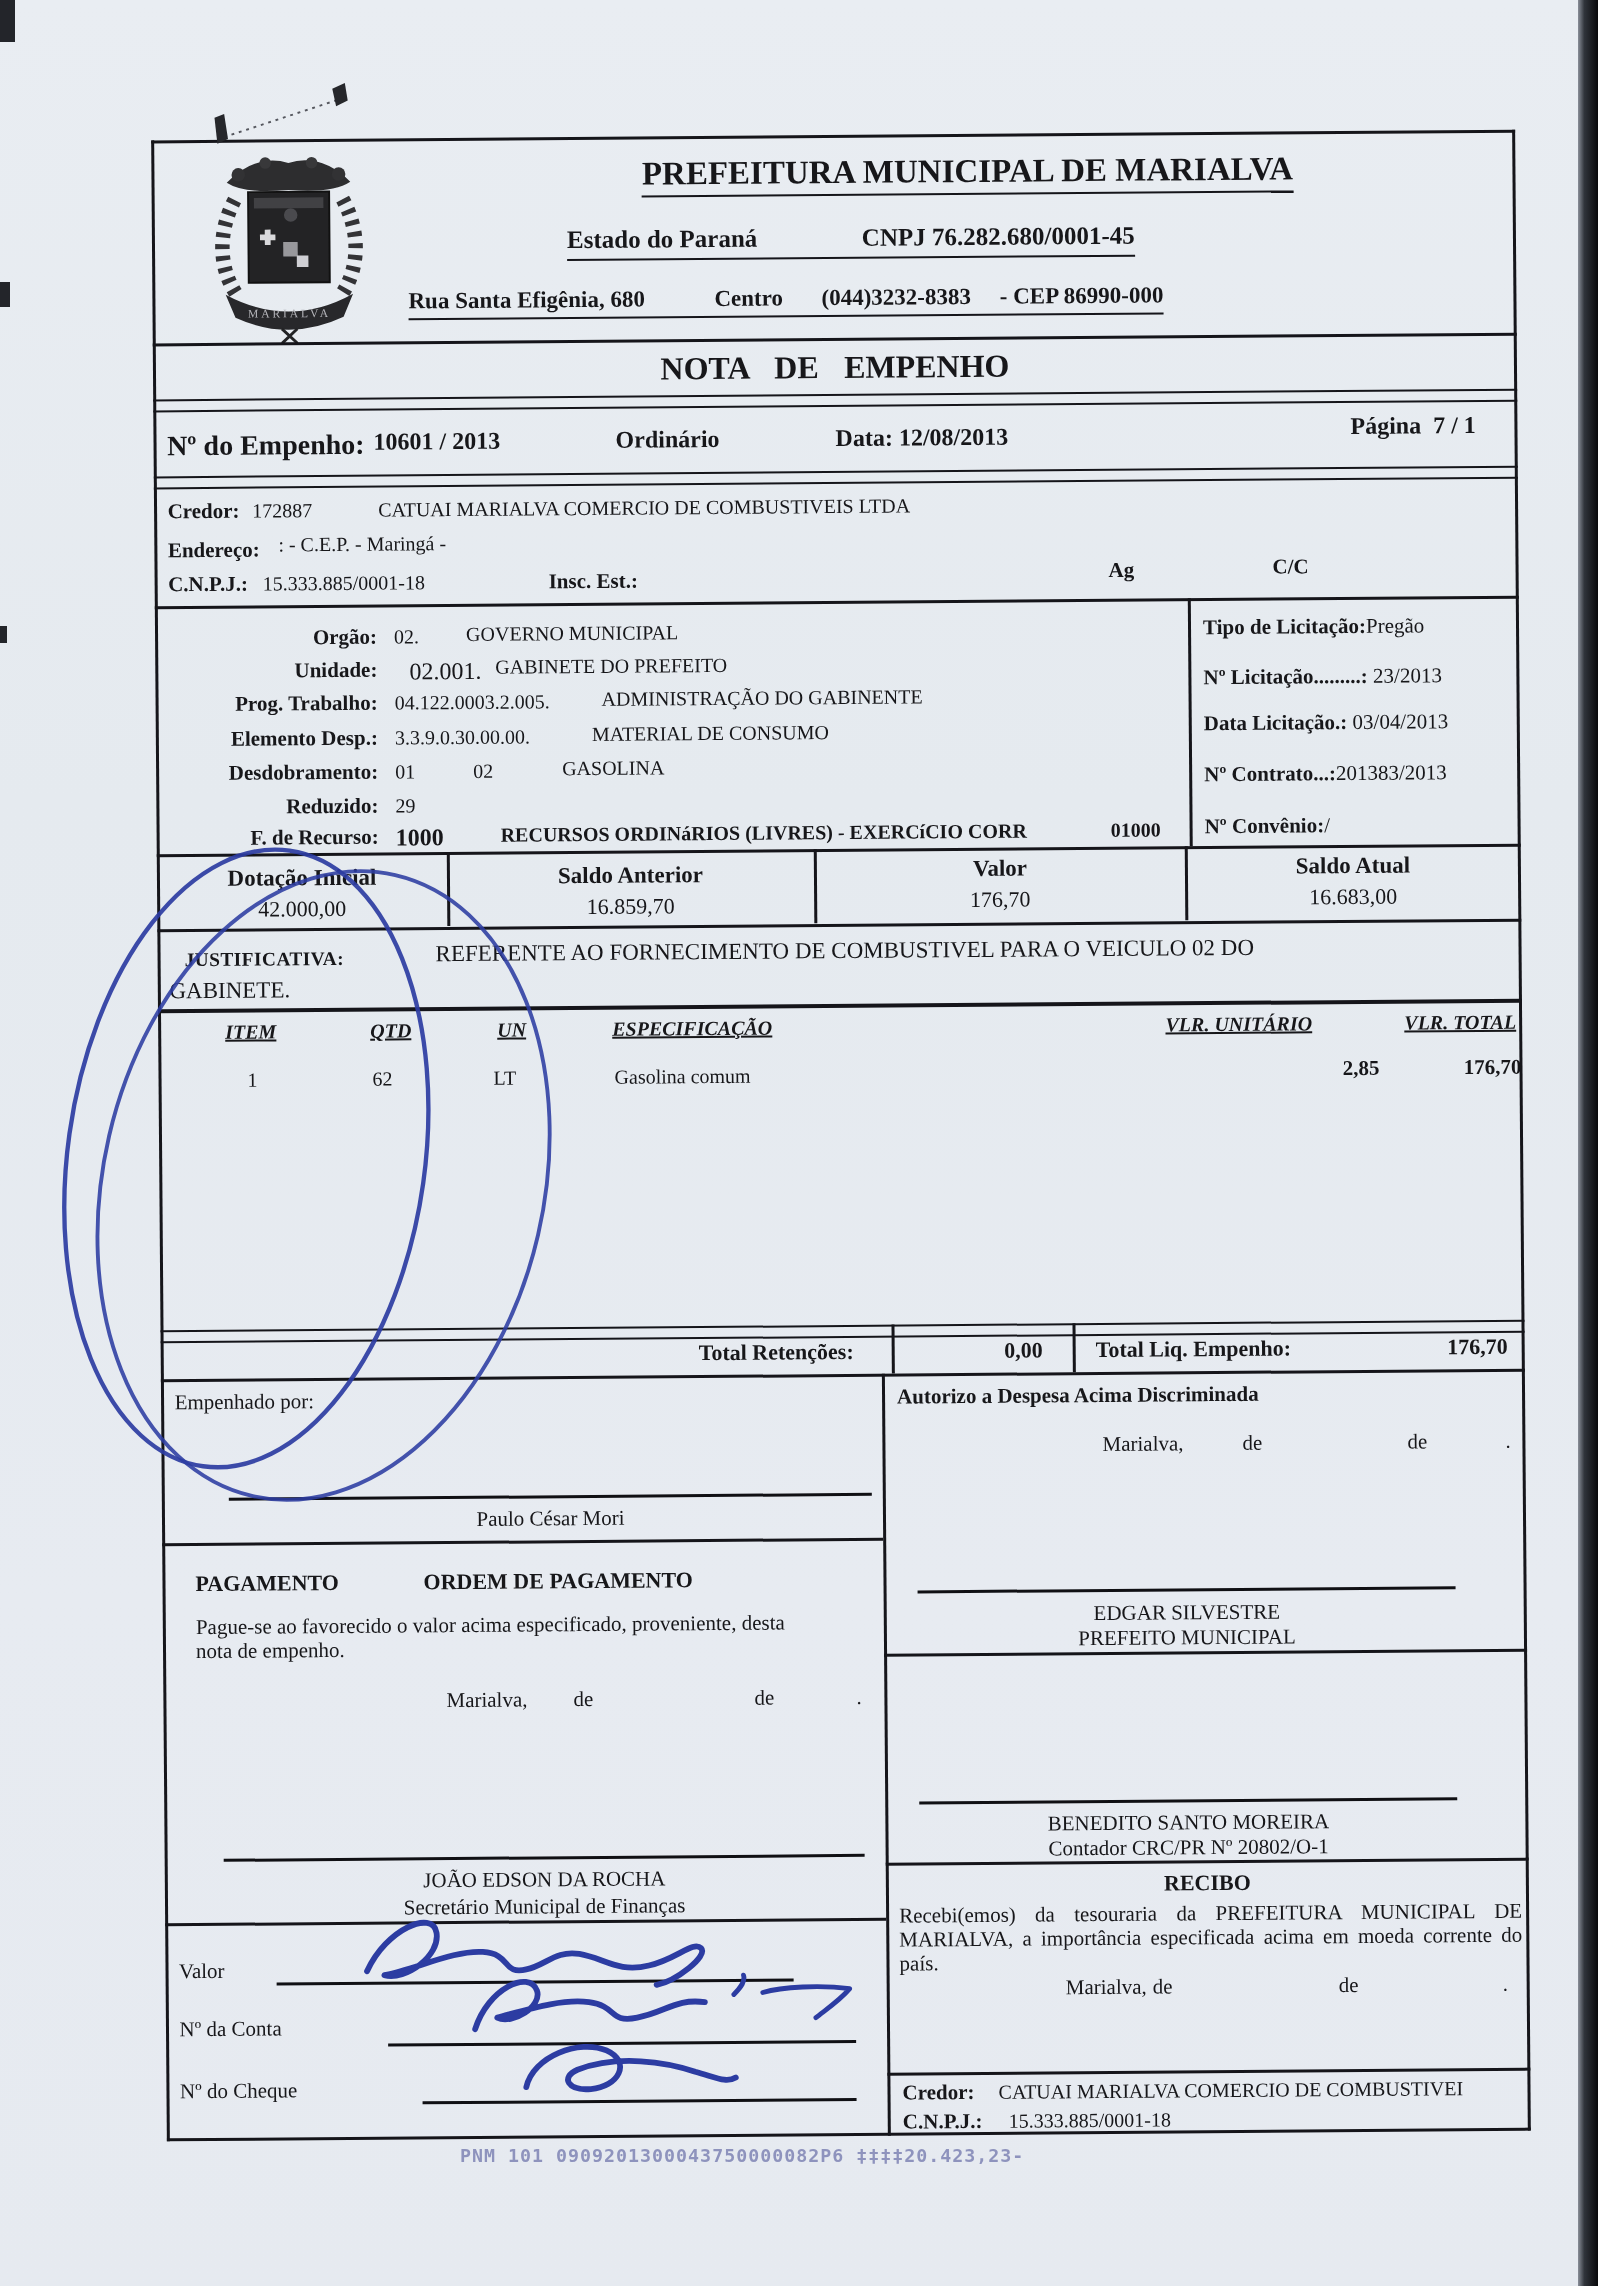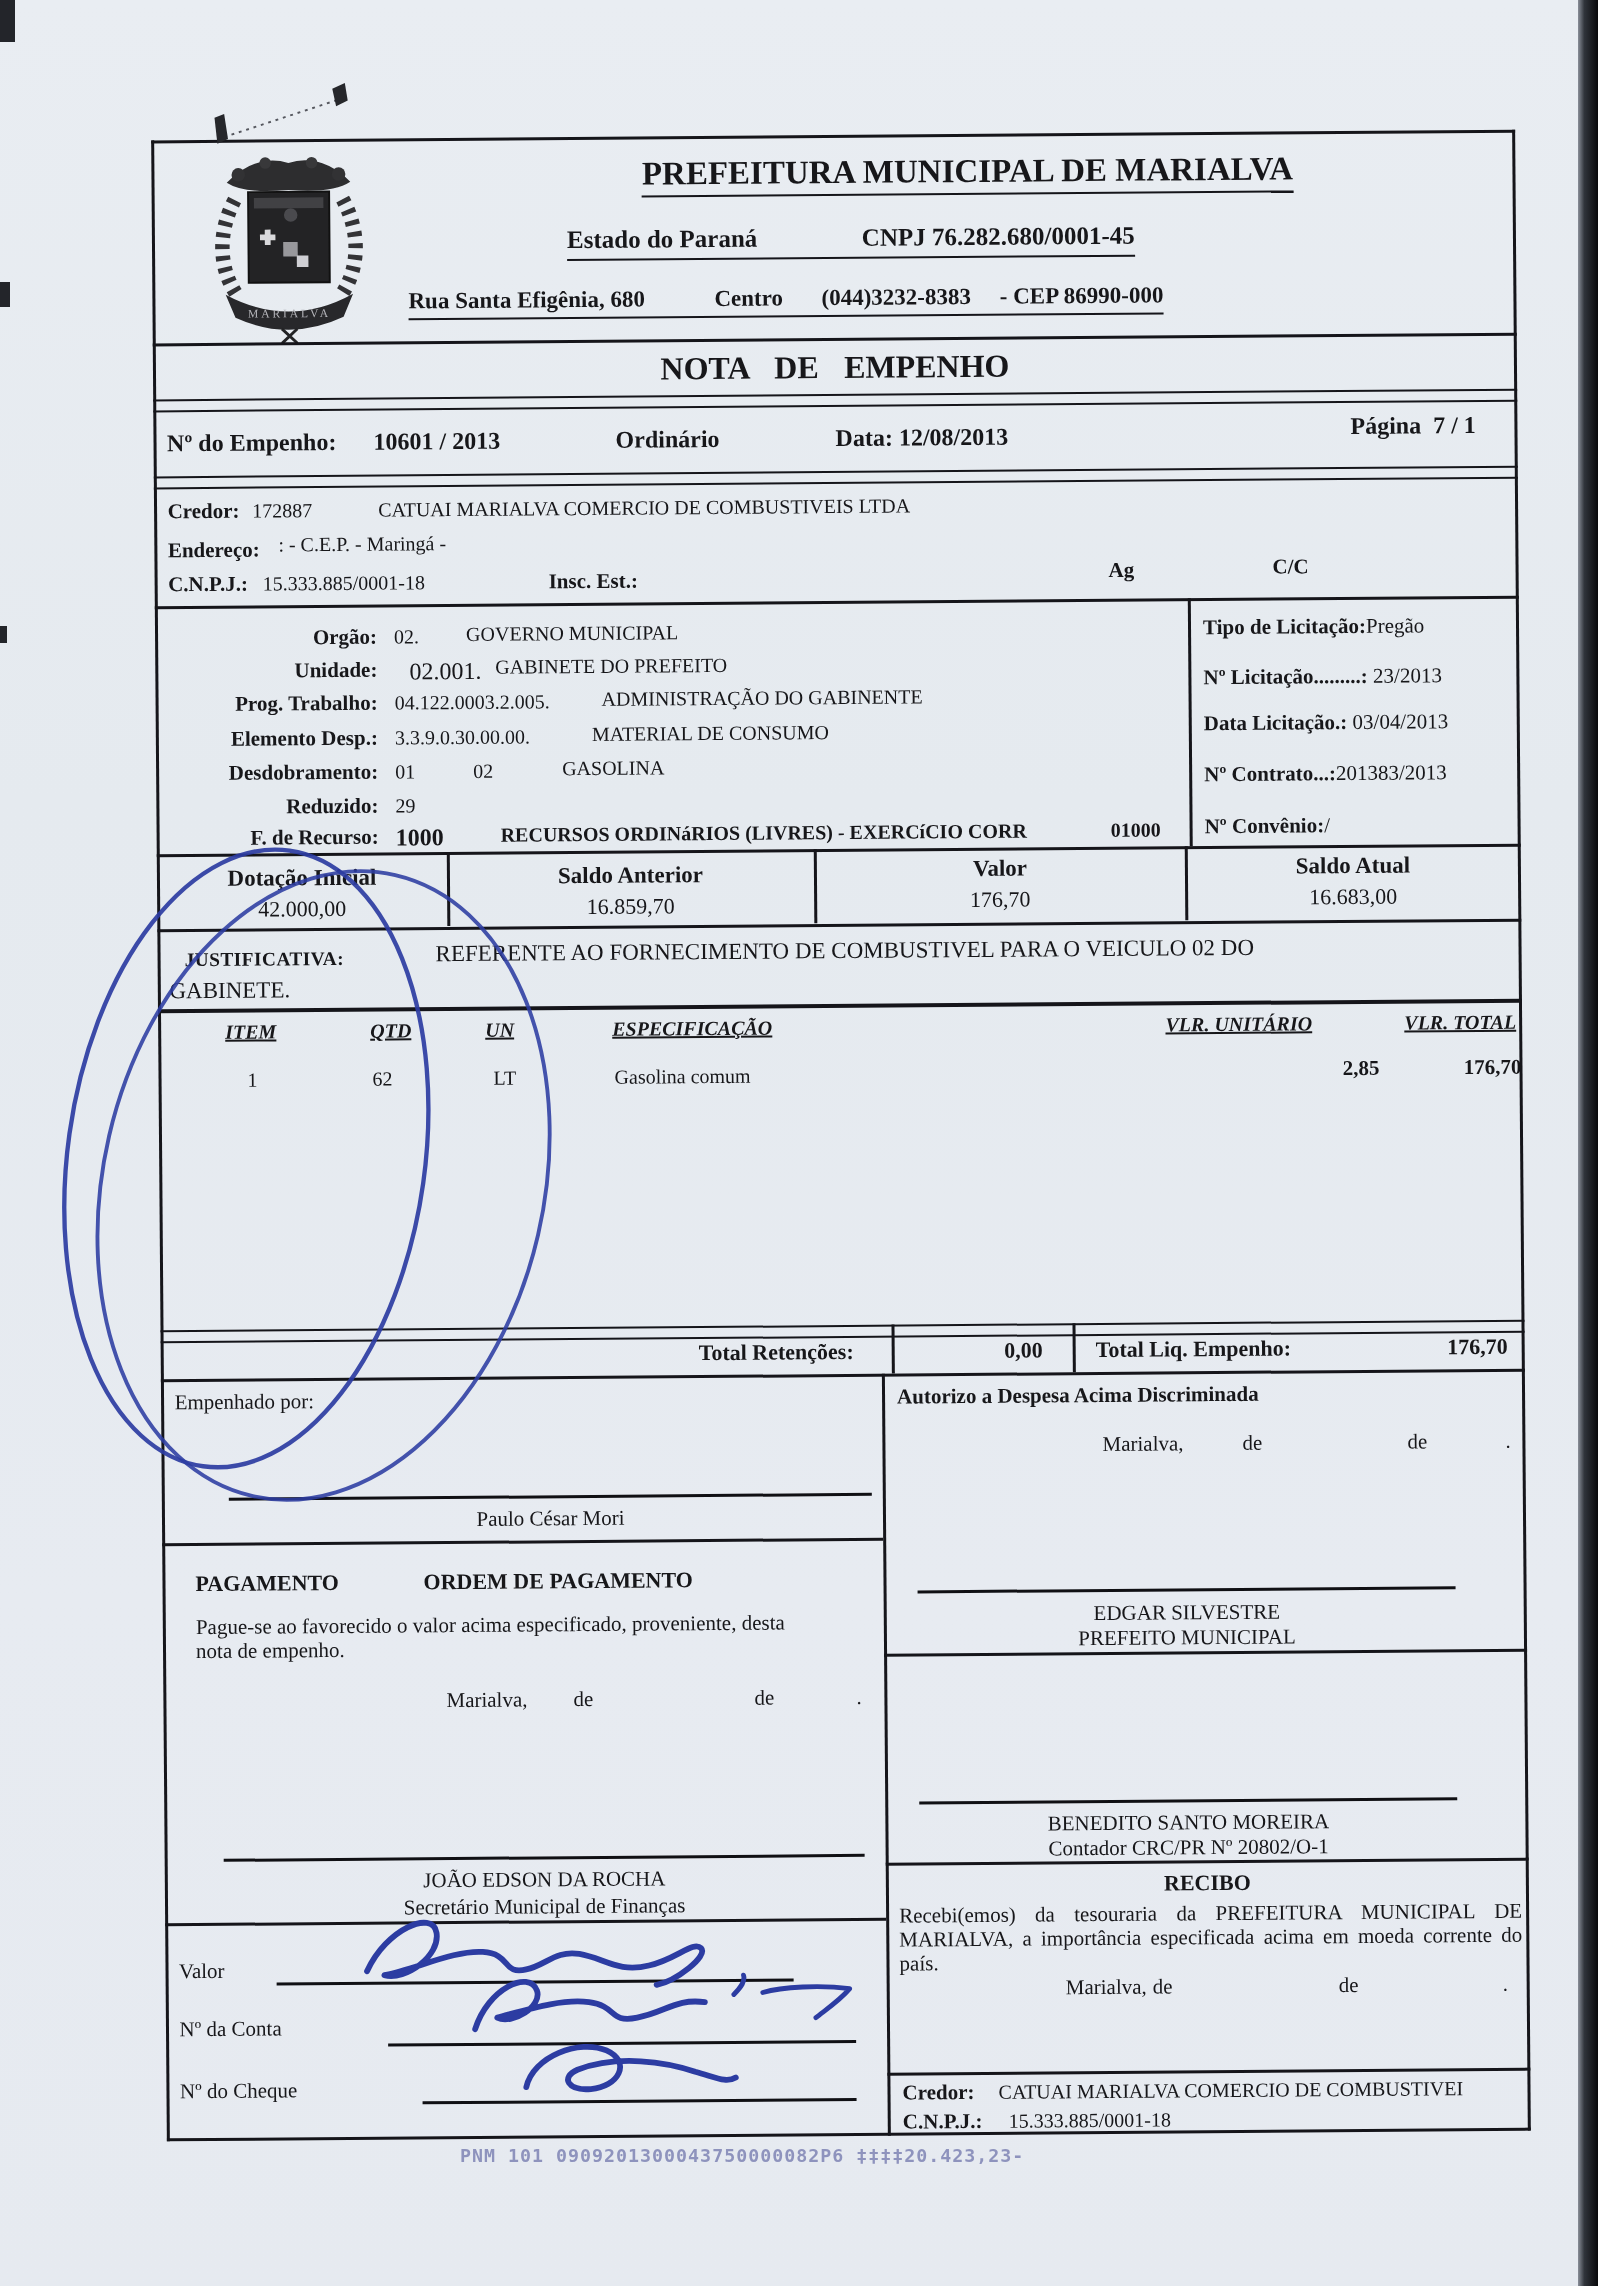--- a/index.html
+++ b/index.html
@@ -85,21 +85,21 @@
       <span>(044)3232-8383</span>
       <span style="display:inline-block;width:17.4px;"></span>
       <span>-  CEP 86990-000</span>
     </span>
   </div>
 
   <div class="hline" style="left:0;top:203px;width:1364px;"></div>
   <div class="t b c" style="left:0;top:214px;width:1364px;font-size:32px;word-spacing:17.4px;">NOTA DE EMPENHO</div>
   <div class="dline" style="left:0;top:259px;width:1364px;"></div>
 
-  <div class="t b" style="left:13.5px;top:290px;font-size:24px;">Nº do Empenho:</div>
+  <div class="t b" style="left:13.5px;top:290px;font-size:28px;">Nº do Empenho:</div>
   <div class="t b" style="left:220px;top:290px;font-size:24px;">10601 / 2013</div>
   <div class="t b" style="left:462px;top:290px;font-size:24px;">Ordinário</div>
   <div class="t b" style="left:682px;top:290px;font-size:24px;">
     <span>Data:</span>
     <span>12/08/2013</span>
   </div>
   <div class="t b" style="left:1197px;top:282px;font-size:24px;">
     <span>Página</span>&nbsp;
     <span>7 / 1</span>
   </div>
@@ -179,21 +179,21 @@
   <div class="t c" style="left:1028px;top:753px;width:336px;font-size:22px;">16.683,00</div>
   <div class="hline" style="left:0;top:789px;width:1364px;"></div>
 
   <div class="t b" style="left:27px;top:809px;font-size:19.3px;letter-spacing:0.5px;">JUSTIFICATIVA:</div>
   <div class="t" style="left:278px;top:803px;font-size:23px;">REFERENTE AO FORNECIMENTO DE COMBUSTIVEL PARA O VEICULO 02 DO</div>
   <div class="t" style="left:11.6px;top:838px;font-size:23px;">GABINETE.</div>
   <div class="hline thick" style="left:0;top:869px;width:1364px;"></div>
 
   <div class="t b ital" style="left:67px;top:881px;font-size:20px;">ITEM</div>
   <div class="t b ital" style="left:212px;top:881px;font-size:20px;">QTD</div>
-  <div class="t b ital" style="left:327px;top:881px;font-size:20px;">UN</div>
+  <div class="t b ital" style="left:339px;top:881px;font-size:20px;">UN</div>
   <div class="t b ital" style="left:454px;top:881px;font-size:20px;">ESPECIFICAÇÃO</div>
   <div class="t b ital r" style="left:961px;top:881px;width:193px;font-size:20px;">VLR. UNITÁRIO</div>
   <div class="t b ital r" style="left:1165px;top:881px;width:193px;font-size:20px;">VLR. TOTAL</div>
 
   <div>
     <div class="t" style="left:89px;top:929px;font-size:20px;">1</div>
     <div class="t" style="left:214px;top:929px;font-size:20px;">62</div>
     <div class="t" style="left:335px;top:929px;font-size:20px;">LT</div>
     <div class="t" style="left:456px;top:929px;font-size:20px;">Gasolina comum</div>
     <div class="t b r" style="left:1028px;top:925px;width:193px;font-size:21px;">2,85</div>

